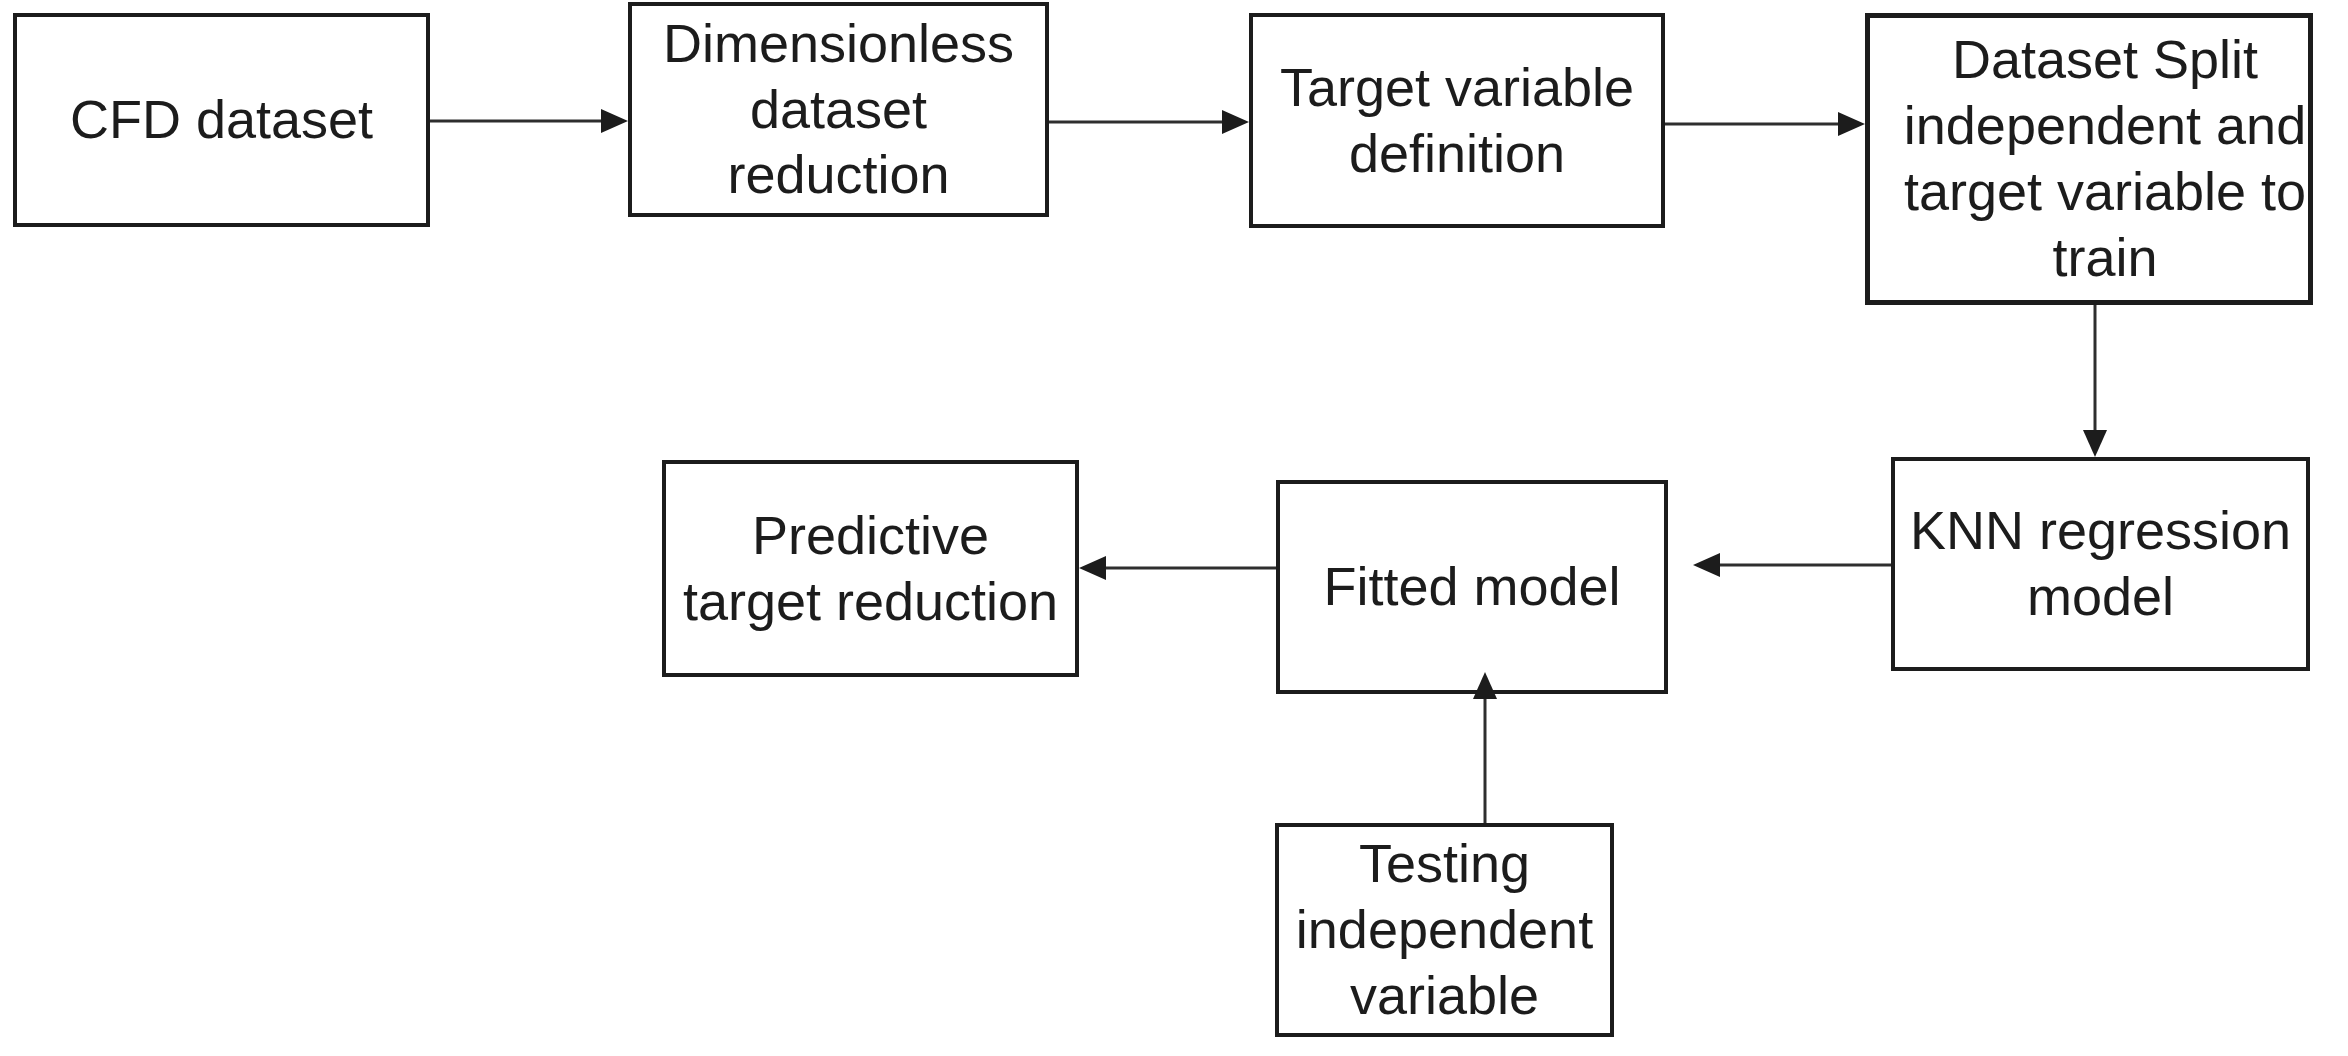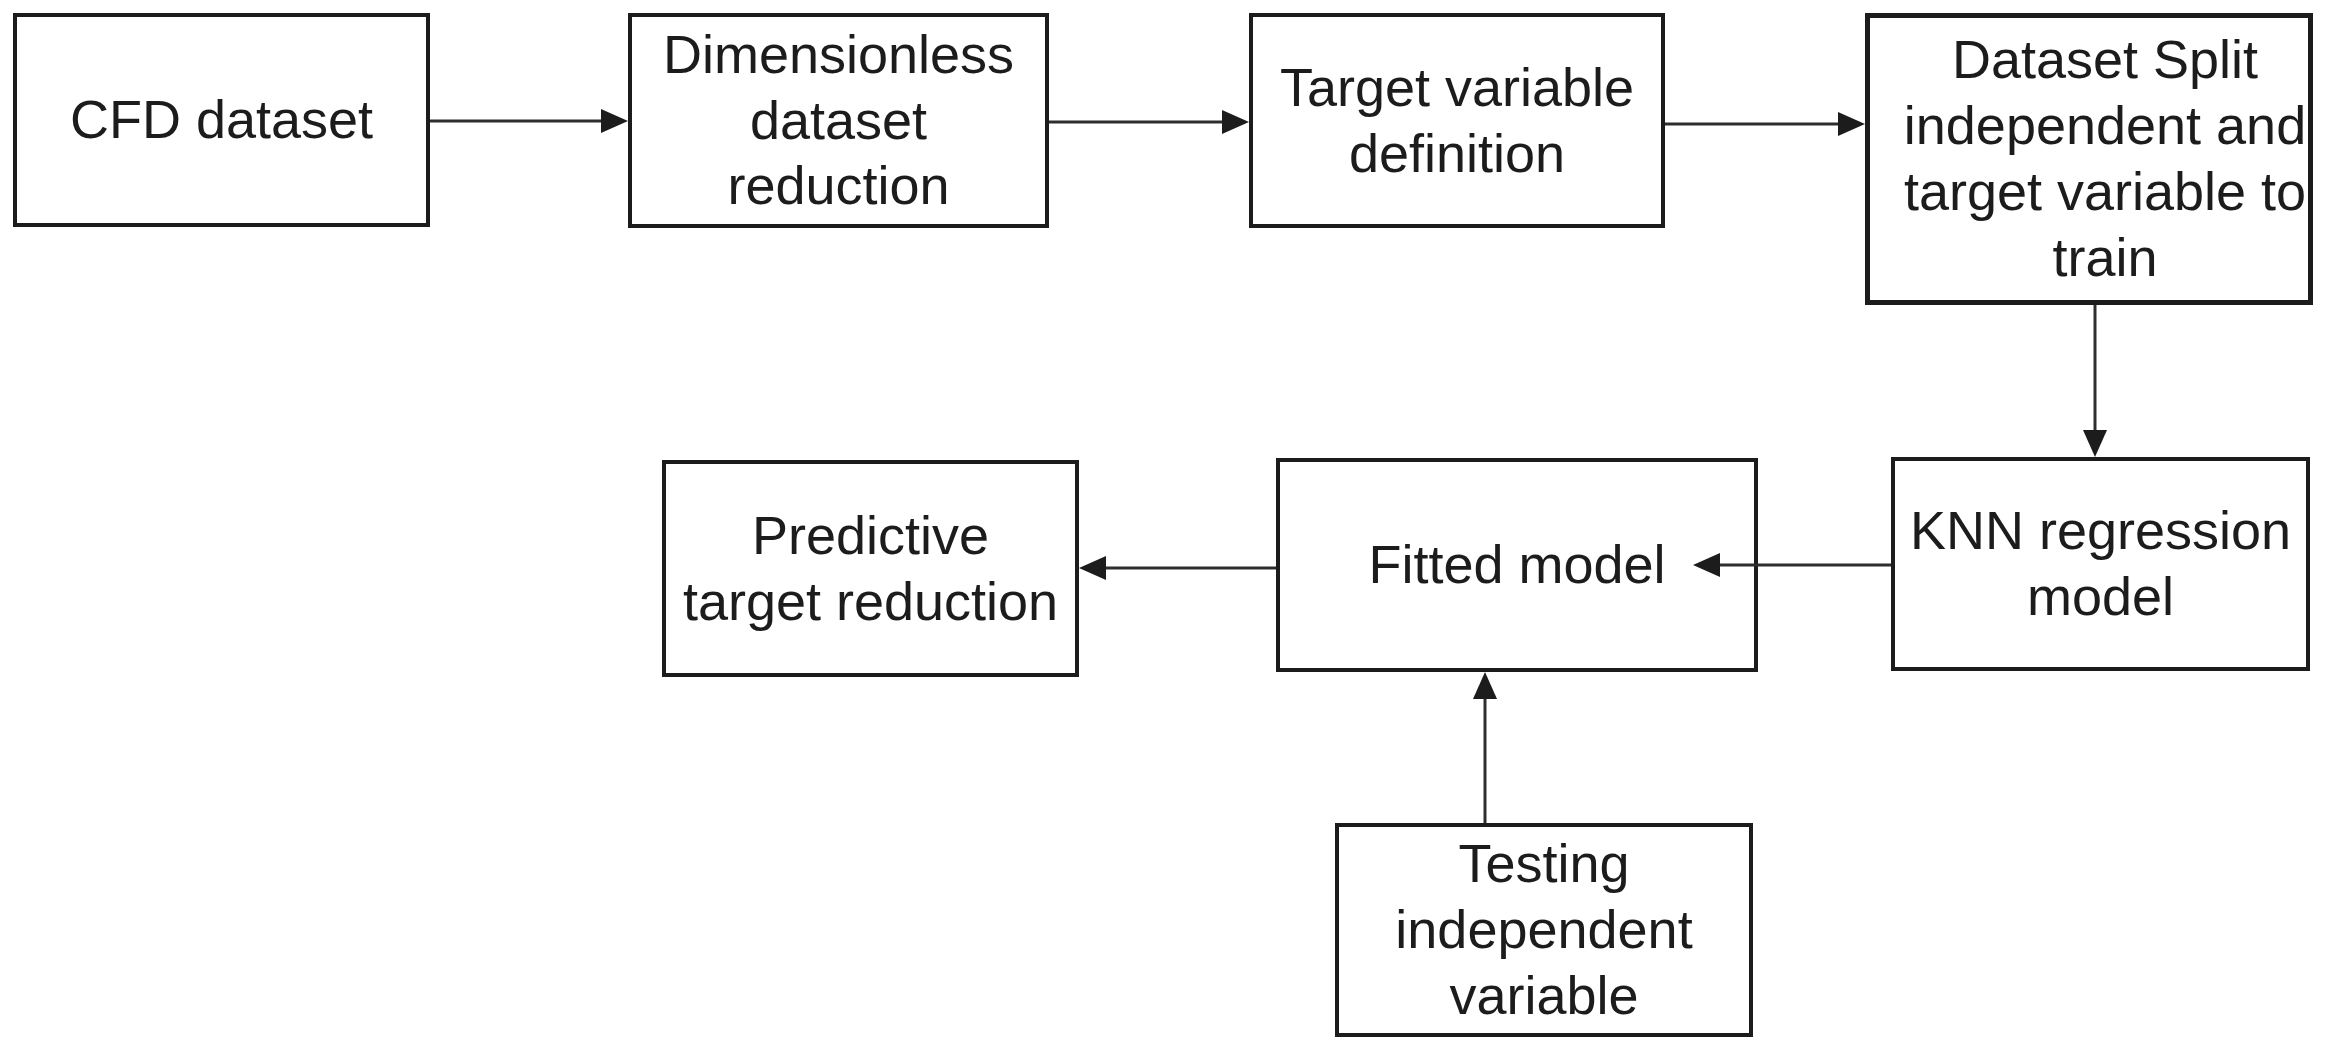--- a/index.html
+++ b/index.html
@@ -26,27 +26,27 @@
     text-align: center;
     color: #1c1c1c;
     font-size: 54px;
     line-height: 1.22;
     white-space: pre-line;
   }
   .node.thick { border-width: 5px; padding-left: 32px; }
 
   
   #n-cfd        { left: 13px;   top: 13px;  width: 417px; height: 214px; text-align: right; }
-  #n-dimless    { left: 628px;  top: 13px;  width: 421px; height: 215px; }
+  #n-dimless    { left: 628px;  top: 2px;  width: 421px; height: 215px; }
   #n-targetdef  { left: 1249px; top: 13px;  width: 416px; height: 215px; }
   #n-split      { left: 1865px; top: 13px;  width: 448px; height: 292px; }
   #n-knn        { left: 1891px; top: 457px; width: 419px; height: 214px; }
-  #n-fitted     { left: 1276px; top: 458px; width: 482px; height: 214px; }
+  #n-fitted     { left: 1276px; top: 480px; width: 392px; height: 214px; }
   #n-predictive { left: 662px;  top: 460px; width: 417px; height: 217px; }
-  #n-testing    { left: 1335px; top: 823px; width: 418px; height: 214px; }
+  #n-testing    { left: 1275px; top: 823px; width: 339px; height: 214px; }
 
   #edges {
     position: absolute;
     left: 0; top: 0;
     width: 2348px;
     height: 1056px;
     pointer-events: none;
   }
   #edges line {
     stroke: #2e2e2e;

